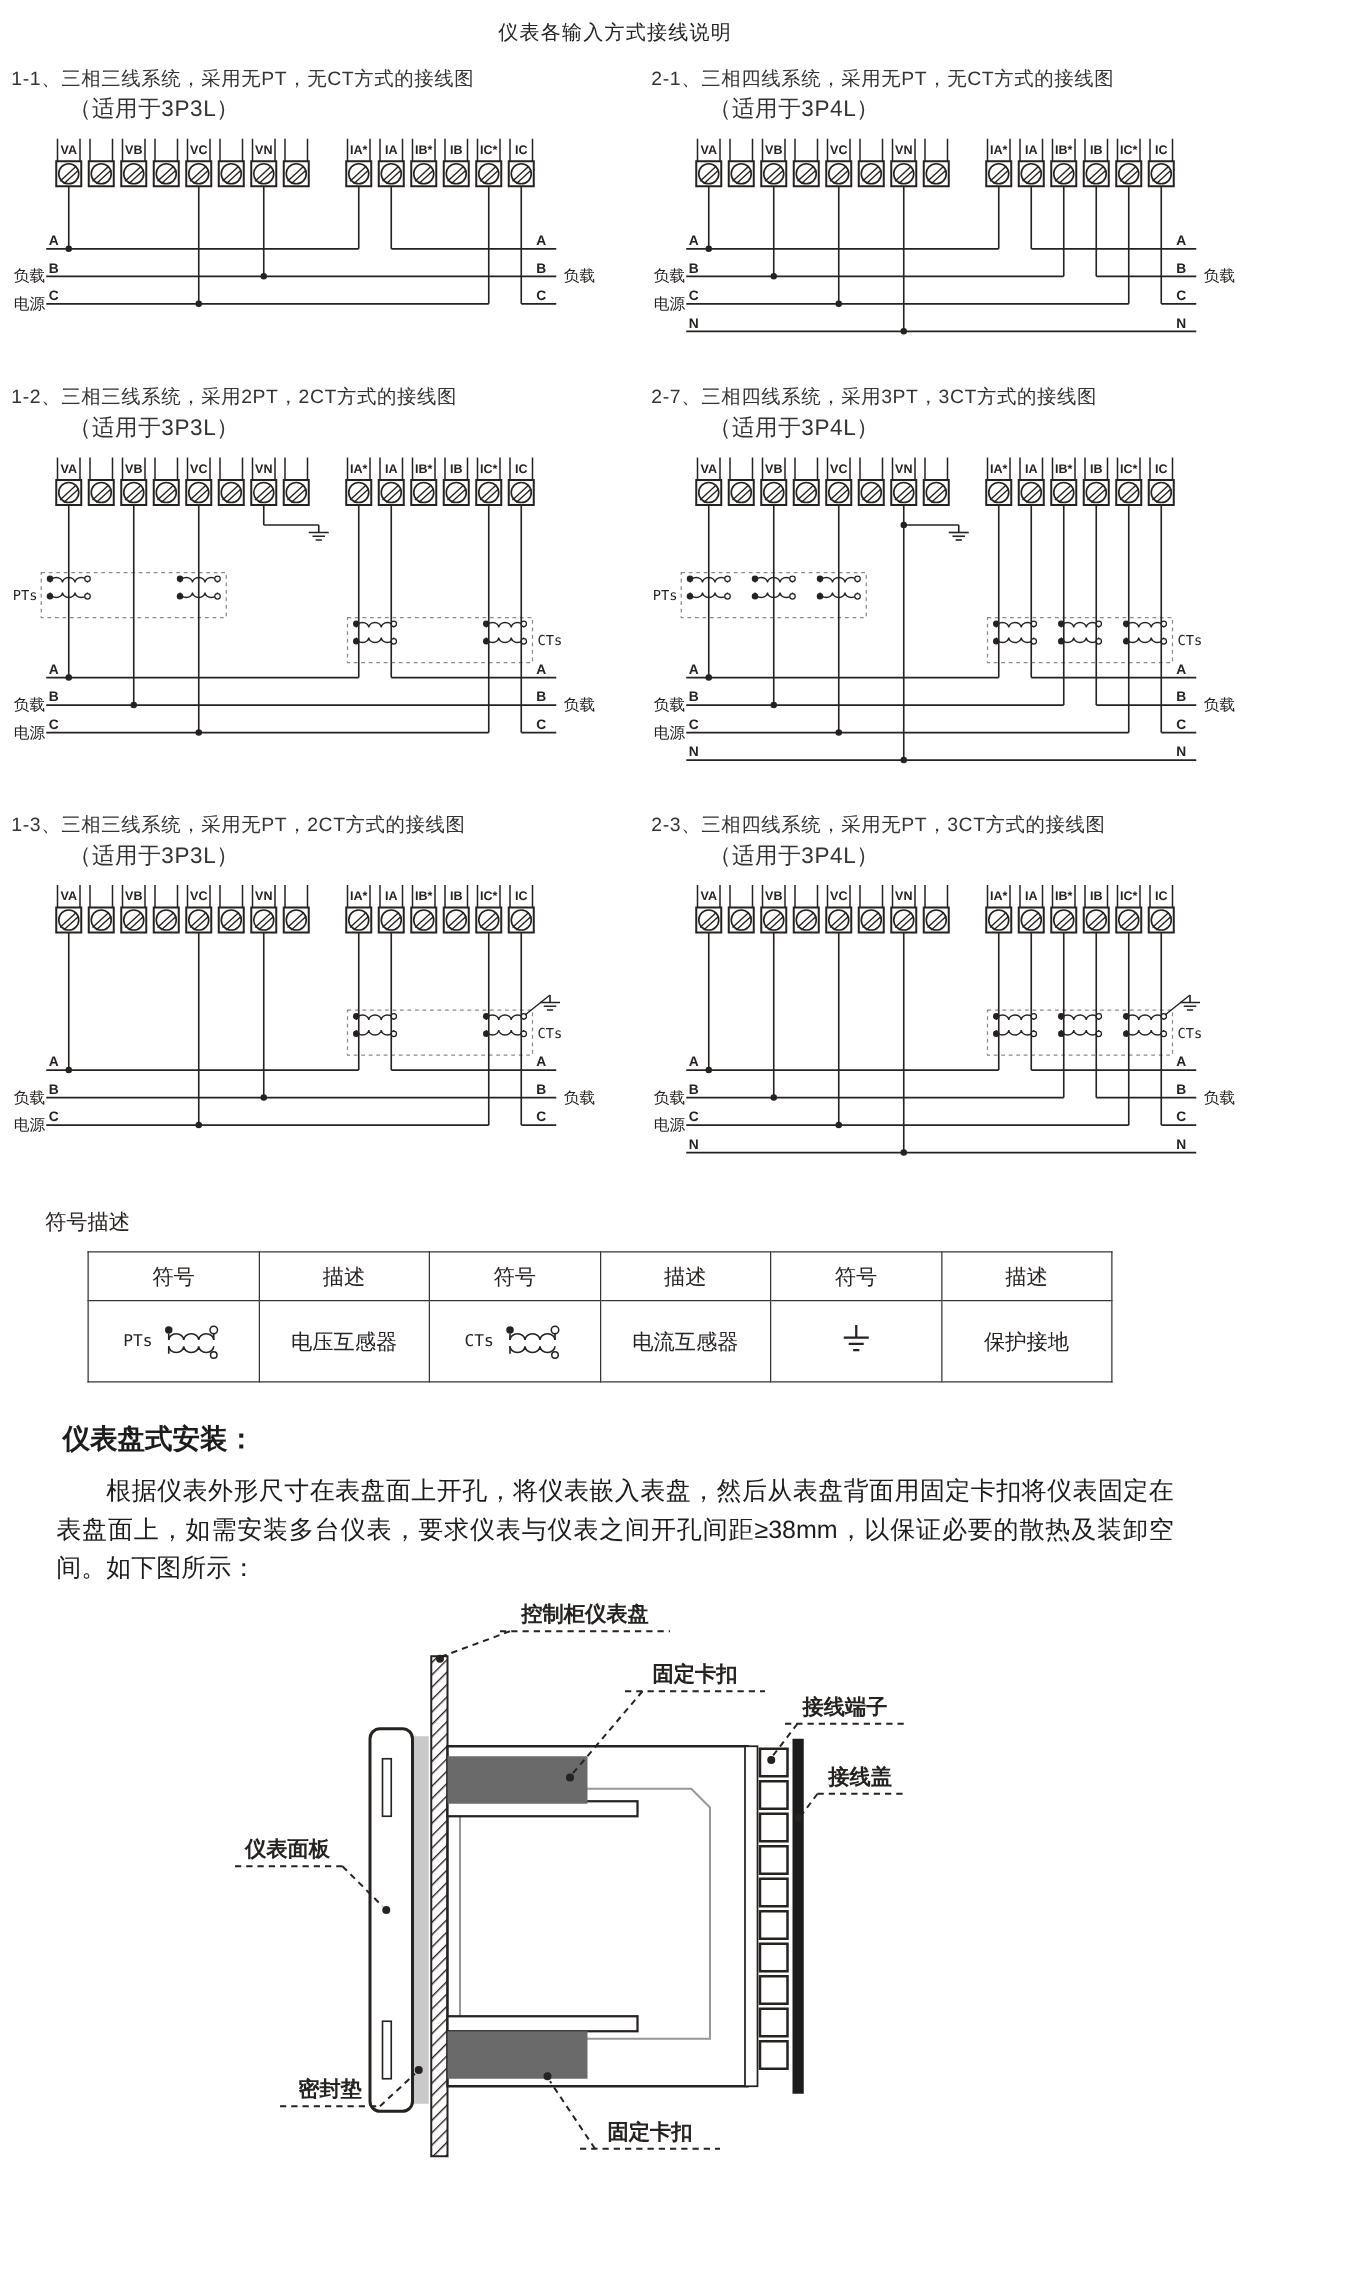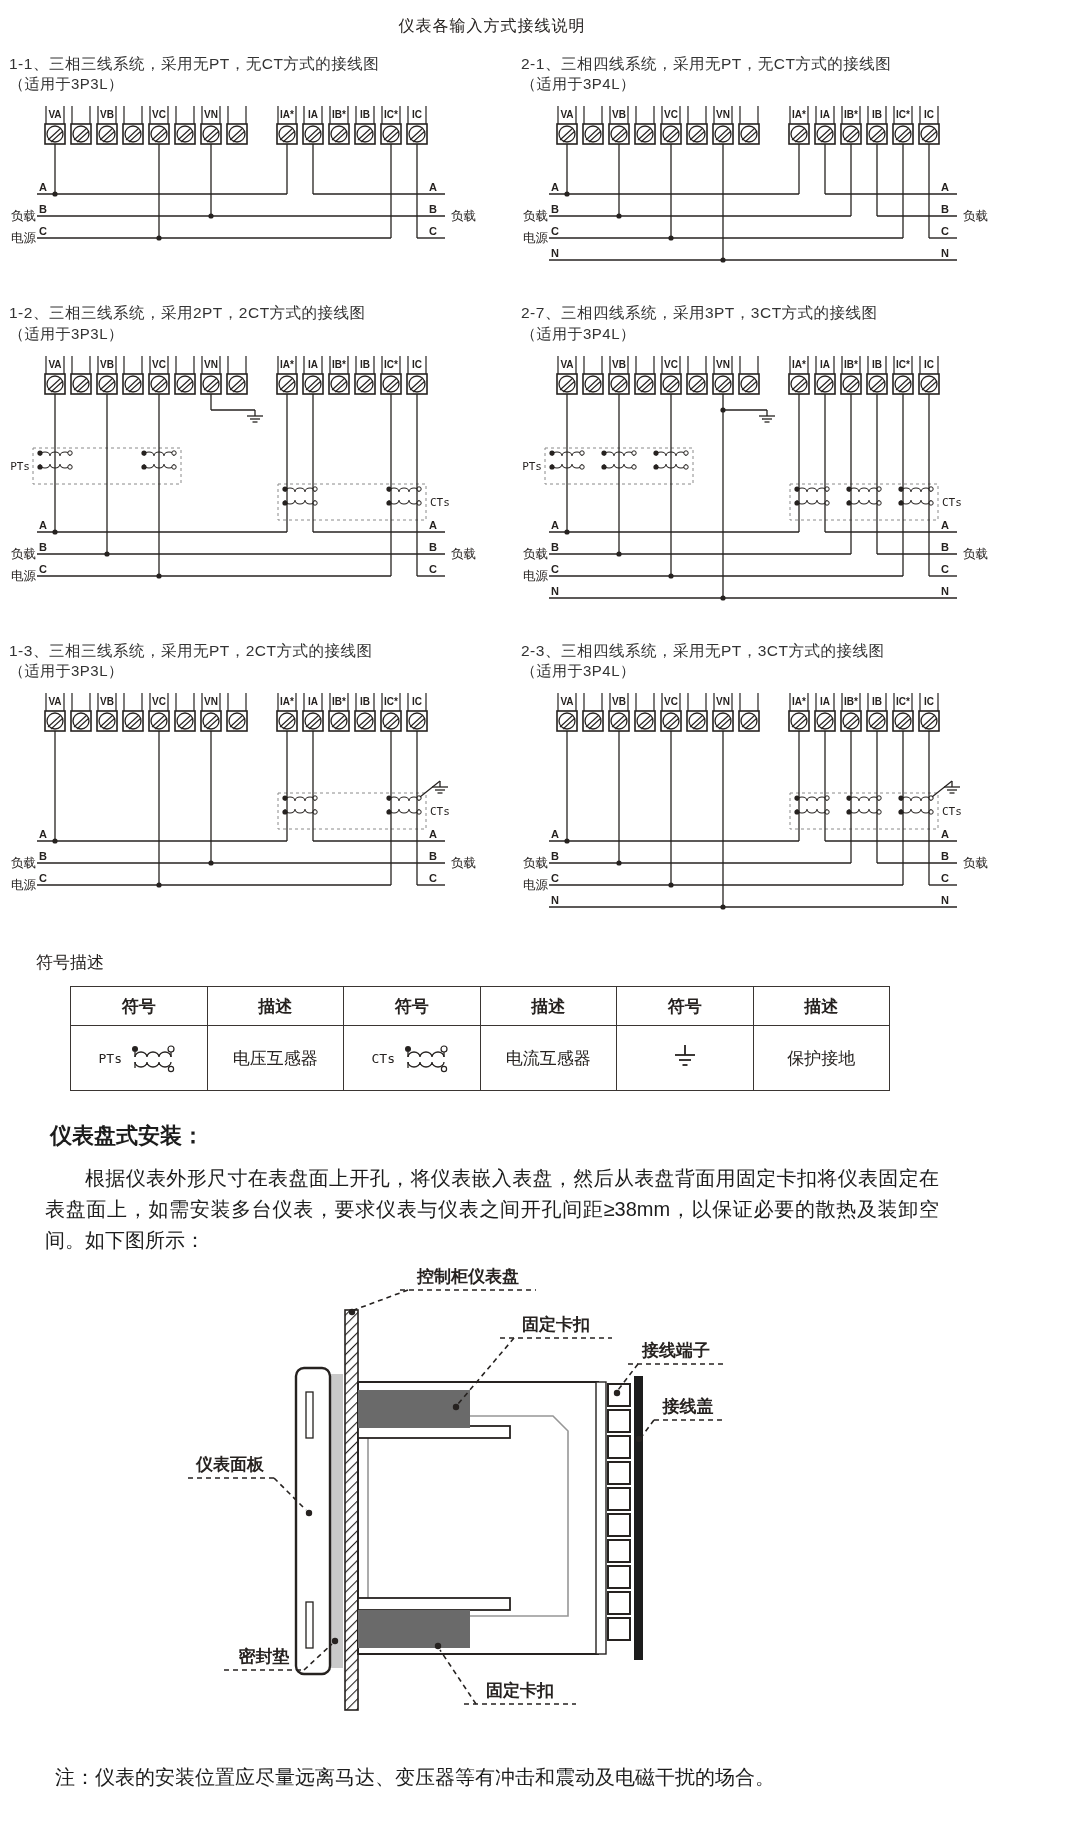--- a/index.html
+++ b/index.html
@@ -2,30 +2,30 @@
 <html><head>
 <meta charset="utf-8">
 <style>
   html,body{margin:0;padding:0;background:#fff;}
   .page{width:984px;min-height:1831px;background:#fff;color:#262220;
         font-family:"Liberation Sans","DejaVu Sans",sans-serif;box-sizing:border-box;padding-top:12px;}
   .title{text-align:center;font-size:16px;letter-spacing:1px;margin:4px 0 16px 0;color:#262220;}
   .grid{display:grid;grid-template-columns:490px 490px;padding:0 9px;column-gap:22px;}
   .dg{margin-bottom:26px;}
   .dg-head{font-size:15.5px;color:#333;line-height:1.45;letter-spacing:.5px;}
-  .dg-sub{font-size:15px;color:#333;letter-spacing:.5px;}
+  .dg-sub{margin-left:46px;font-size:18px;color:#333;letter-spacing:.5px;}
   .dgsvg{display:block;margin-top:8px;}
   .tl{font:bold 10px "Liberation Sans","DejaVu Sans",sans-serif;fill:#262220;}
   .bl{font:bold 11px "Liberation Sans","DejaVu Sans",sans-serif;fill:#262220;}
   .olab{font:12.5px "Liberation Sans","DejaVu Sans",sans-serif;fill:#262220;}
   .slab{font:11px "DejaVu Sans Mono","Liberation Mono",monospace;fill:#262220;}
   .symbols-heading{font-size:17px;margin:2px 0 12px 36px;color:#262220;}
   .symtable{border-collapse:collapse;margin-left:70px;width:820px;table-layout:fixed;}
   .symtable th,.symtable td{border:1.6px solid #3a3532;text-align:center;font-size:17px;color:#262220;}
-  .symtable th{height:36px;font-weight:bold;}
+  .symtable th{height:36px;font-weight:normal;}
   .symtable td{height:62px;}
   .symcell{display:flex;align-items:center;justify-content:center;gap:5px;}
   .symcell .symtxt{font:13px "DejaVu Sans Mono","Liberation Mono",monospace;color:#262220;}
   .install-h{font-size:22px;font-weight:bold;margin:30px 0 12px 50px;color:#1c1c1c;}
   .install-p{font-size:20px;margin:0 45px;line-height:1.55;text-indent:2em;text-align:justify;color:#1c1c1c;}
   .figure{margin:8px 0 0 168px;}
   .flab{font-size:17px;font-weight:600;fill:#262220;font-family:"Liberation Sans","DejaVu Sans",sans-serif;}
   .leader{stroke:#262220;stroke-width:1.6;stroke-dasharray:5 4;fill:none;}
   .note{font-size:20px;margin:26px 0 20px 55px;color:#1c1c1c;}
 </style>
@@ -1063,15 +1063,14 @@
       <line x1="136" y1="406" x2="164" y2="380" class="leader"></line>
       <circle cx="167" cy="377" r="3.2" fill="#262220"></circle>
 
       <text x="352" y="432" text-anchor="middle" class="flab">固定卡扣</text>
       <line x1="296" y1="440" x2="408" y2="440" class="leader"></line>
       <line x1="308" y1="440" x2="272" y2="386" class="leader"></line>
       <circle cx="270" cy="382" r="3.2" fill="#262220"></circle>
     </svg>
   </div>
 
-  <div class="note">注：仪表的安装位置应尽量远离马达、变压器等有冲击和震动及电磁干扰的场合。</div>
 
 </div>
 
 </body></html>

